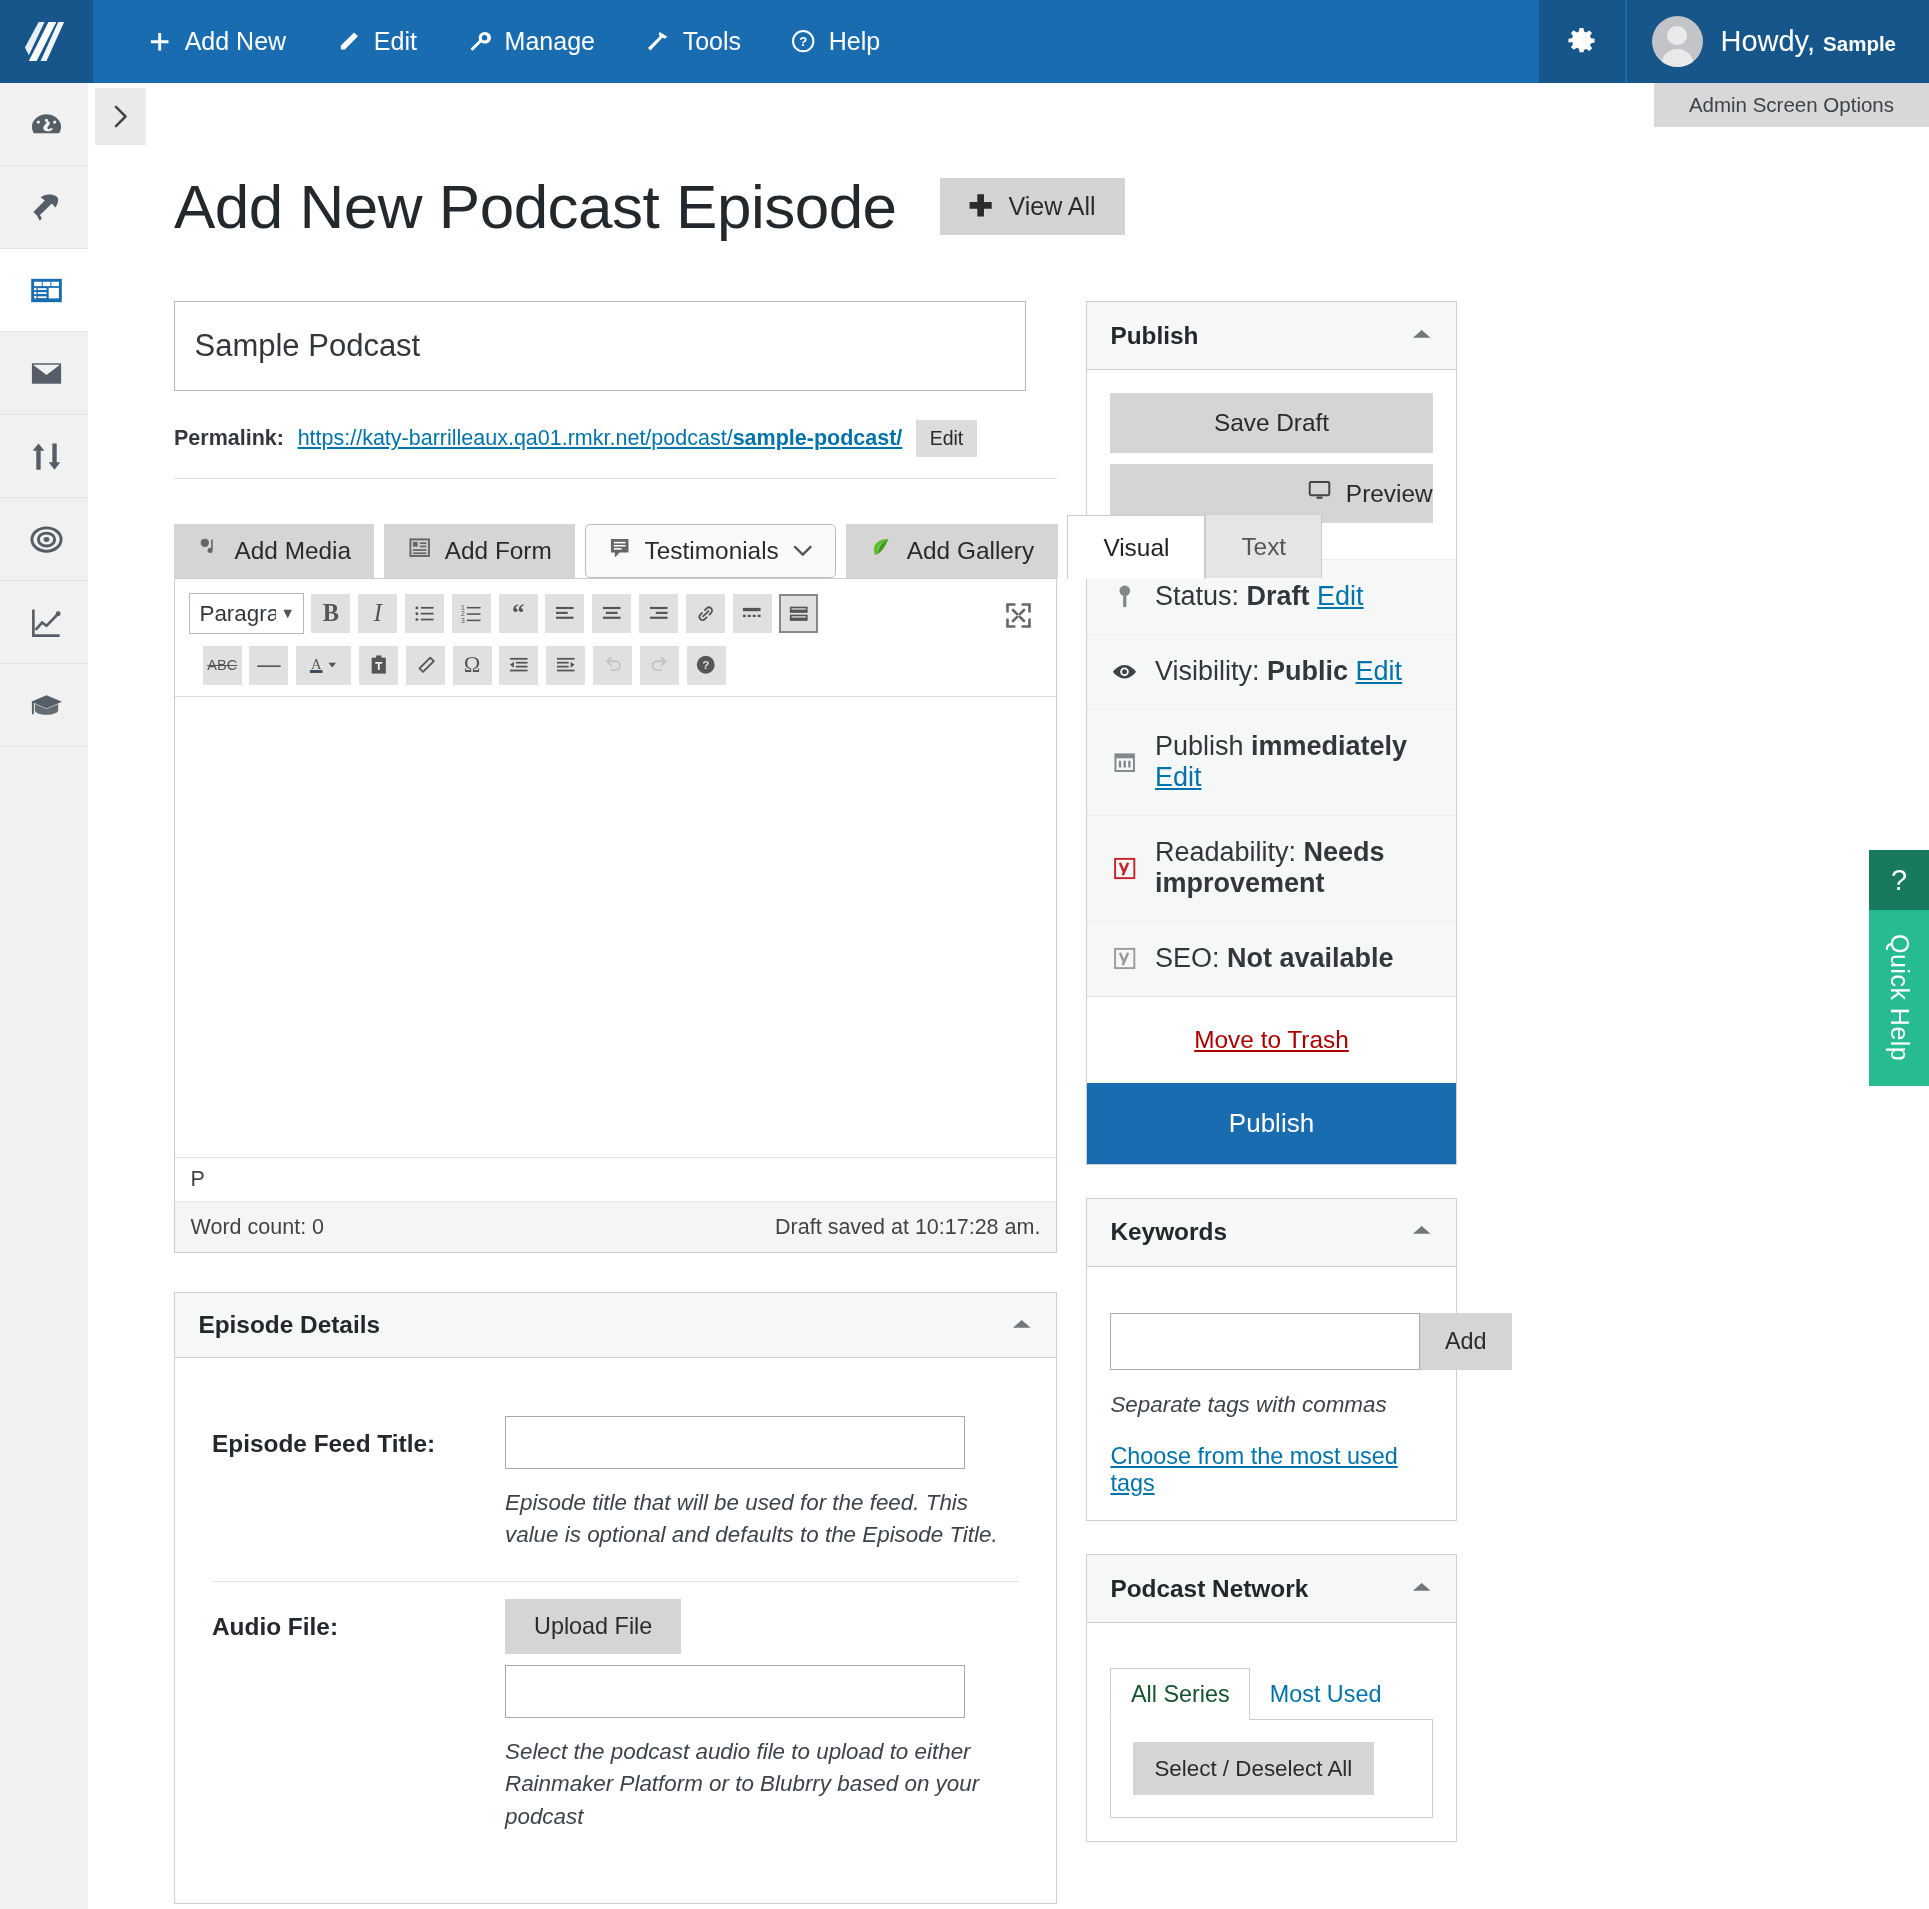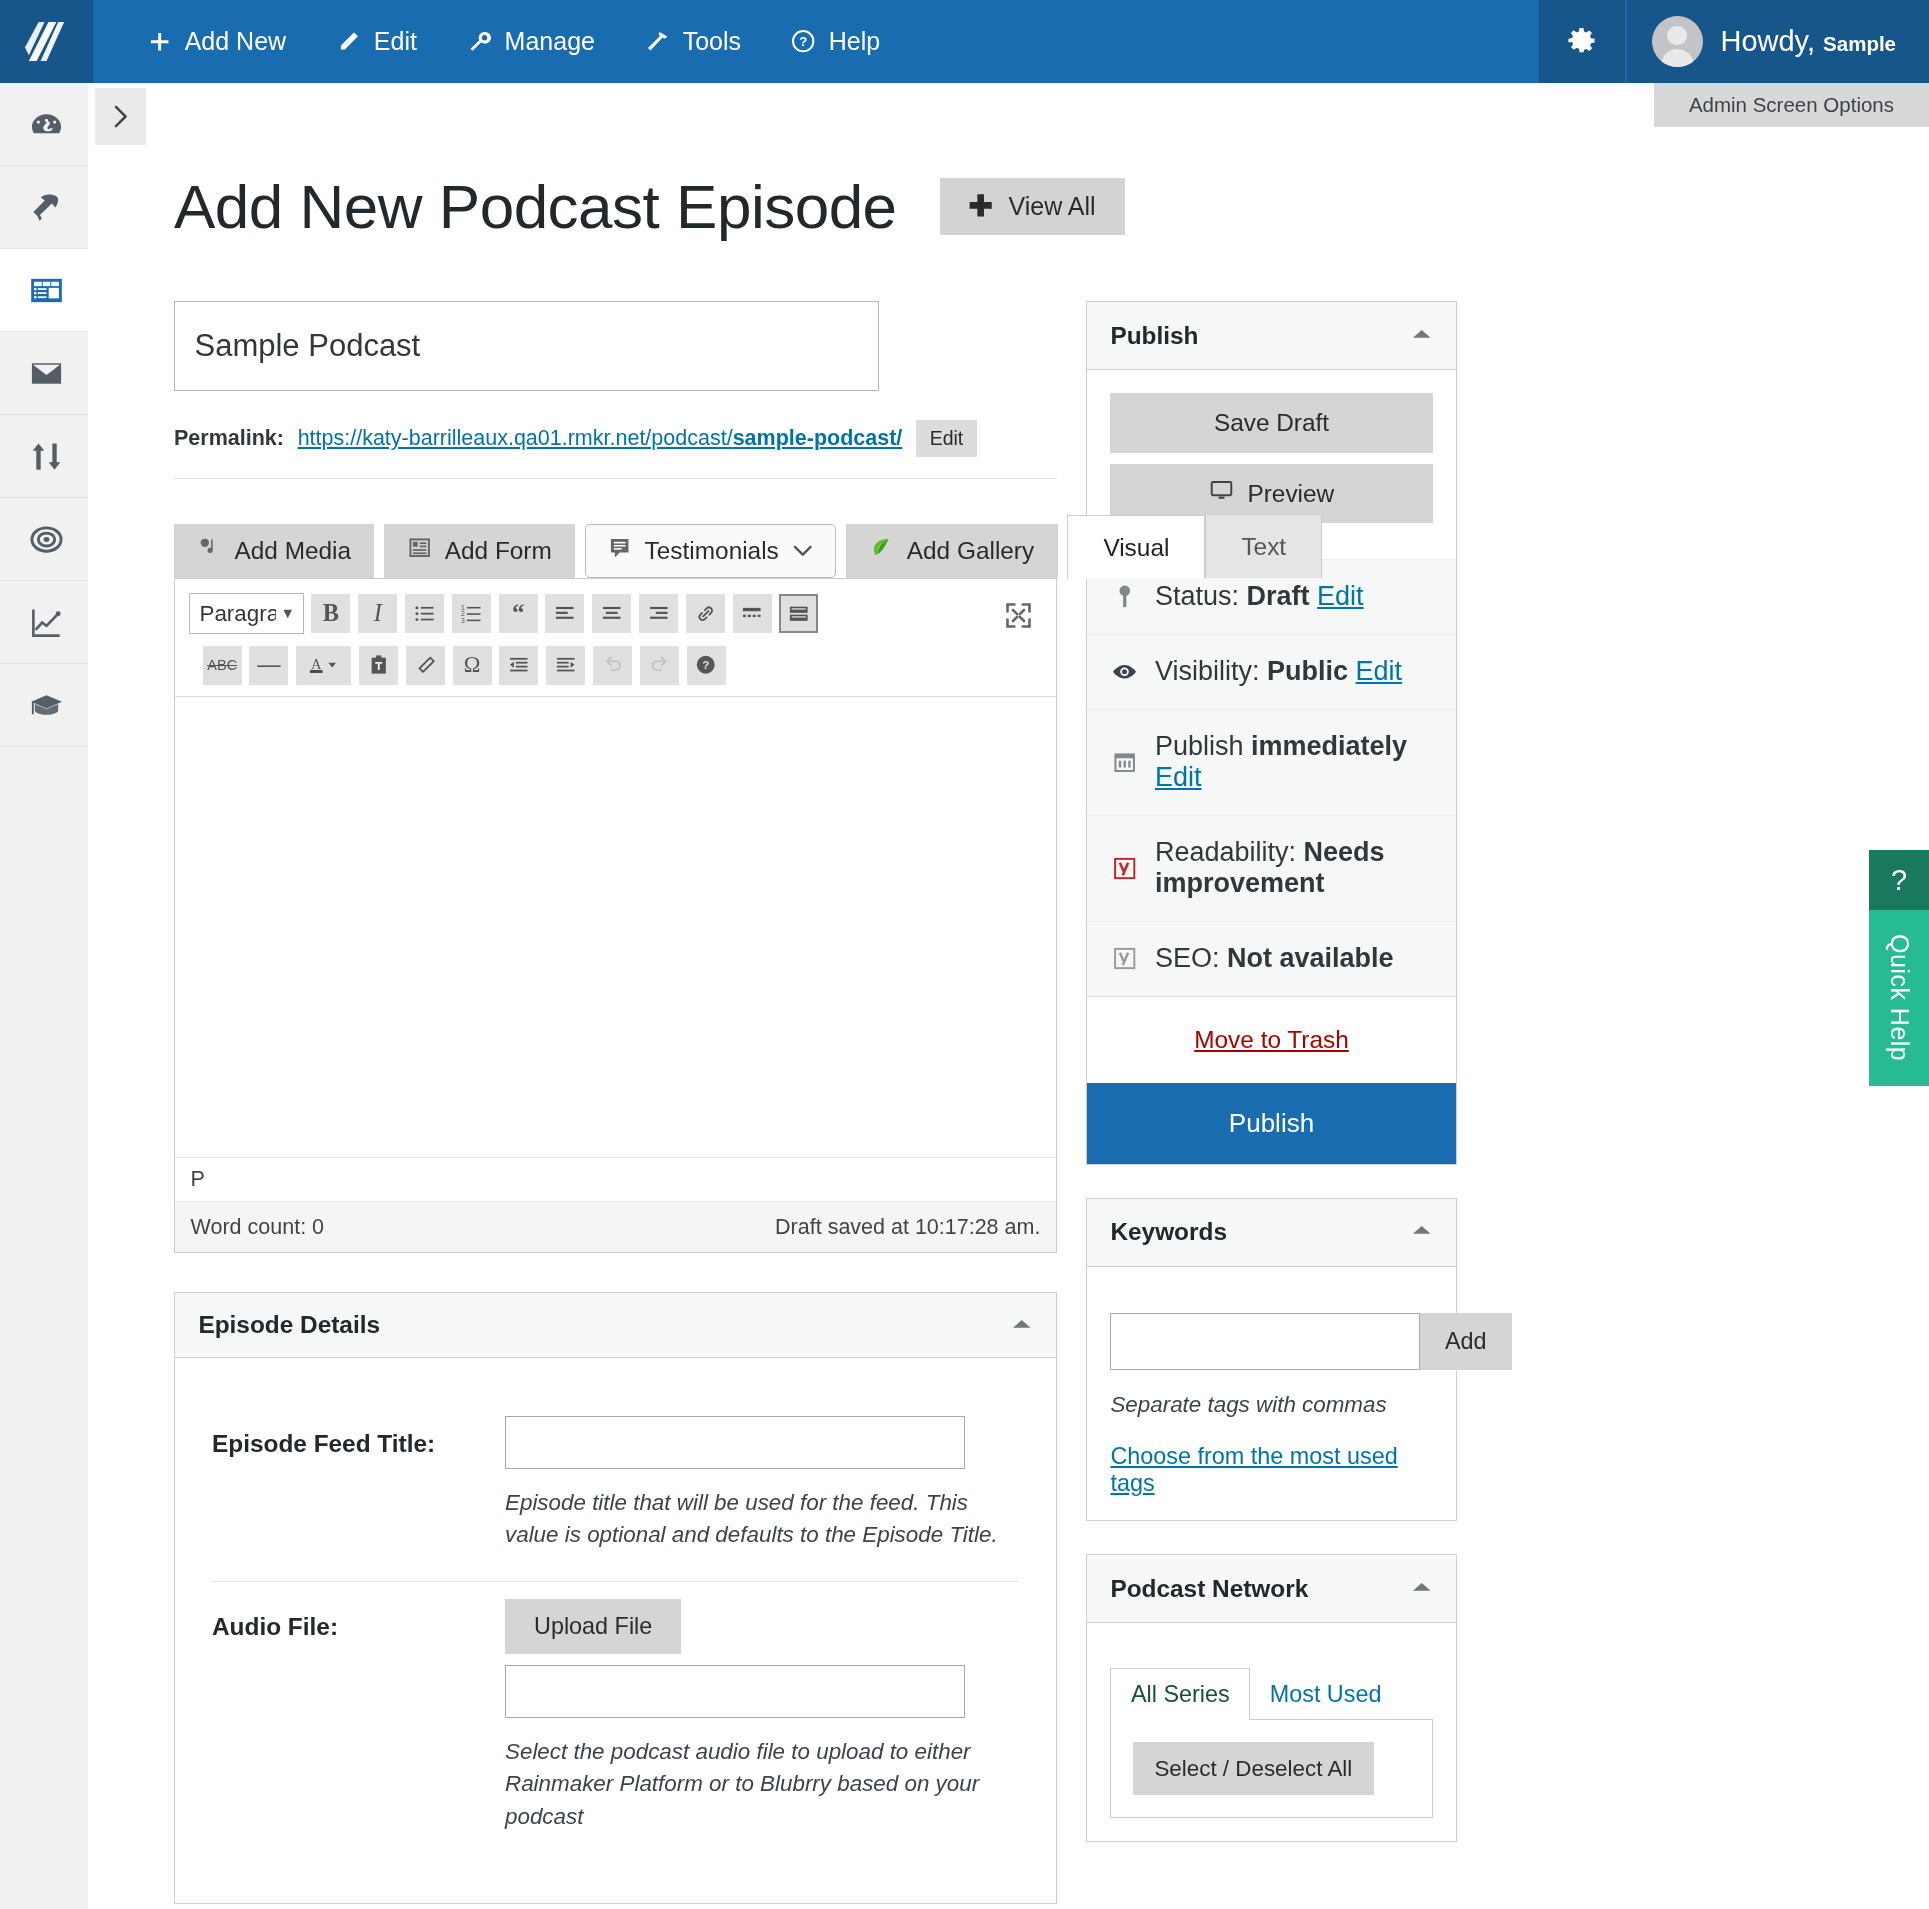--- a/index.html
+++ b/index.html
@@ -95,21 +95,21 @@
     cursor: pointer; border: none;
   }
   .btn-viewall .plus { font-size: 29px; font-weight: bold; line-height: 1; }
 
   .cols { display: flex; padding: 59px 0 0 86px; gap: 29px; }
   .col-main { width: 883px; flex: none; }
   .col-side { width: 371px; flex: none; }
 
   
   .title-input {
-    width: 705px; height: 90px; border: 1px solid #b4b9be; background: #fff;
+    width: 852px; height: 90px; border: 1px solid #b4b9be; background: #fff;
     font-size: 31px; color: #32373c; padding: 0 19.5px;
     font-family: "Liberation Sans", sans-serif;
   }
   .permalink { margin-top: 29px; font-size: 21.5px; color: #32373c; display: flex; align-items: center; gap: 13.7px; flex-wrap: nowrap; }
   .permalink .lbl { font-weight: bold; }
   .permalink a.purl { color: #0073aa; text-decoration: underline; white-space: nowrap; }
   .permalink a.purl b { font-weight: bold; }
   .btn-edit-small {
     background: #dcdcdc; border: none; font-size: 19.5px; color: #2b2b2b;
     padding: 6.8px 13.7px; cursor: pointer;
@@ -195,21 +195,21 @@
     background: #f6f7f7; border-bottom: 1px solid #ccd0d4; padding: 19.5px 23.4px;
     display: flex; justify-content: space-between; align-items: center;
   }
   .panel-title { font-size: 24.4px; font-weight: bold; color: #23282d; }
   .panel-body { padding: 23.4px; }
   .btn-block {
     display: block; width: 100%; background: #d5d5d5; color: #2b2b2b;
     font-size: 24.4px; padding: 15.6px 0; border: none; cursor: pointer;
     text-align: center; margin-bottom: 11.7px;
   }
-  .btn-block.icon-row { display: flex; align-items: center; justify-content: center; gap: 13.7px; }
+  .btn-block.icon-row { display: flex; align-items: center; justify-content: flex-end; gap: 13.7px; }
   .pubrow {
     display: flex; align-items: center; gap: 15.6px; padding: 21.5px 23.4px;
     border-top: 1px solid #eee; background: #f6f7f7; font-size: 27px; color: #32373c;
   }
   .pubrow .ico { width: 29px; display:flex; align-items:center; justify-content:center; flex:none; }
   .pubrow a { color: #0073aa; text-decoration: underline; }
   .pubrow b { font-weight: bold; }
   .trash-row { padding: 29px 23.4px; text-align: center; border-top: 1px solid #ddd; background: #fff; }
   .trash-link { color: #a00; text-decoration: underline; font-size: 24.4px; cursor: pointer; }
   .btn-publish {

